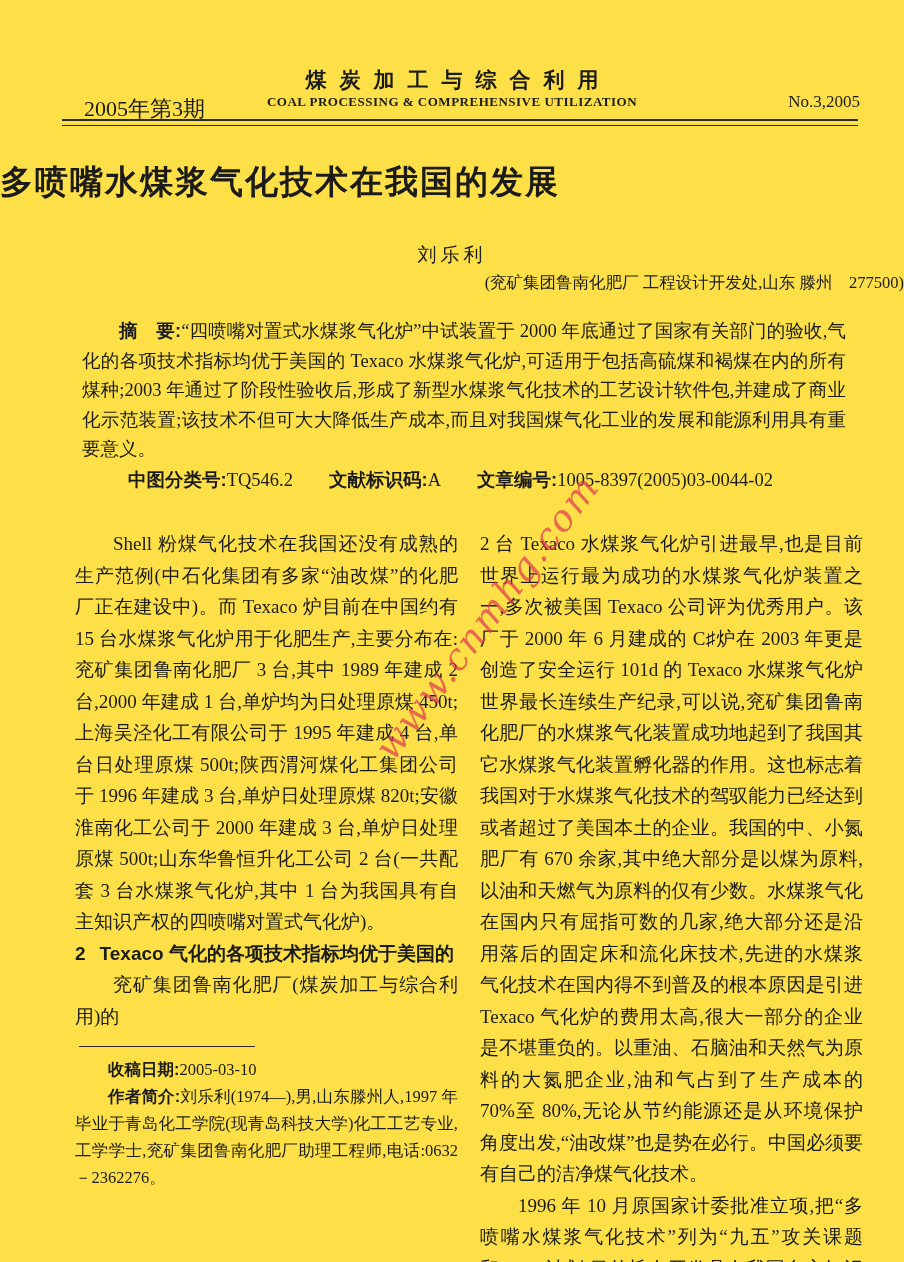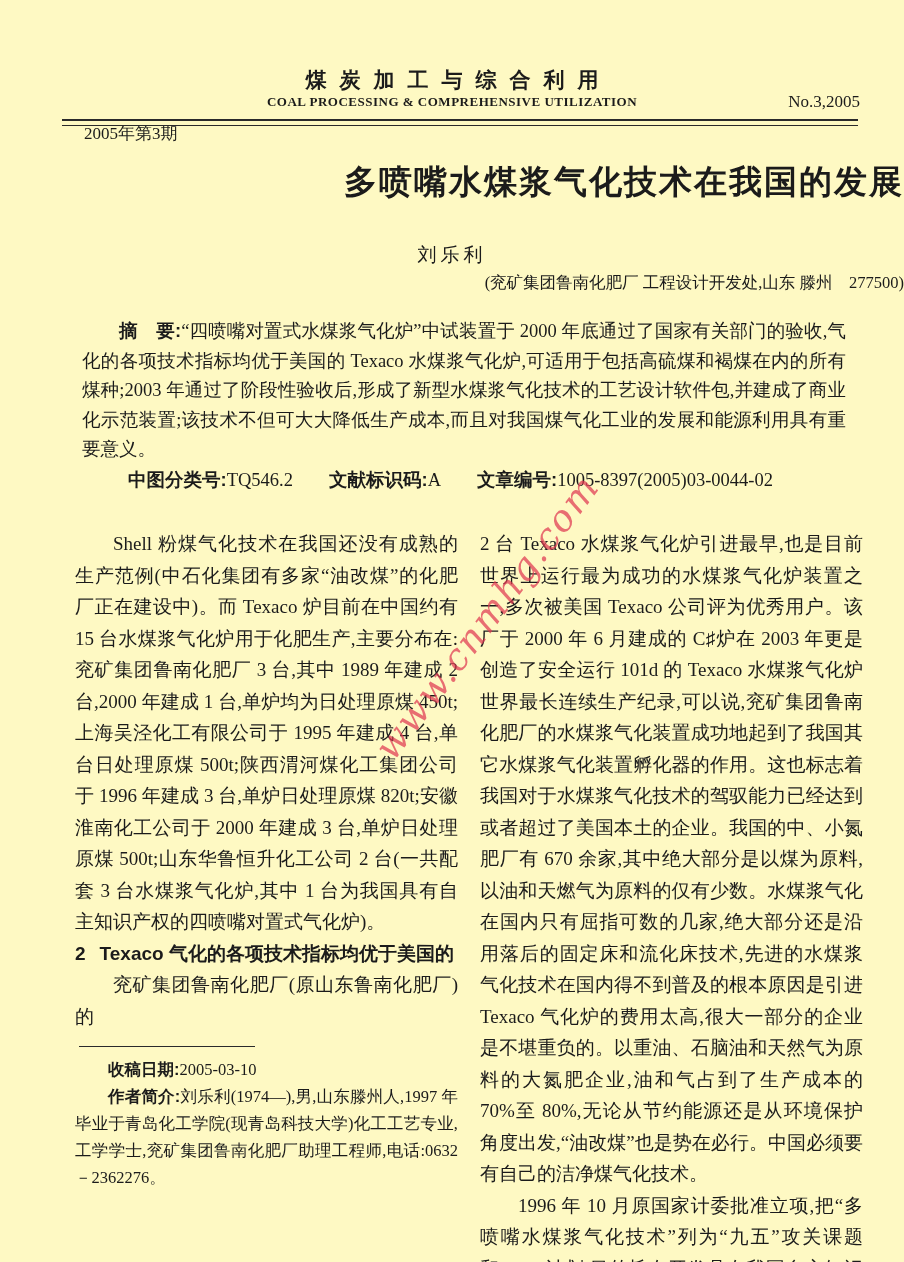--- a/index.html
+++ b/index.html
@@ -1,31 +1,31 @@
 <!DOCTYPE html>
 <html><head>
 <meta charset="utf-8">
 <style>
   html,body{margin:0;padding:0;background:#ffffff;}
   .page{
-    position:relative;width:904px;height:1262px;background:#fef9c3;
+    position:relative;width:904px;height:1262px;background:#fde047;
     font-family:"Liberation Serif","DejaVu Serif",serif;color:#1b1b1b;overflow:hidden;
   }
   
   .hdr-journal-cn{position:absolute;top:66px;left:0;width:100%;text-align:center;
     font-size:21px;font-weight:bold;letter-spacing:13px;text-indent:13px;
     font-family:"Liberation Sans","DejaVu Sans",sans-serif;}
   .hdr-journal-en{position:absolute;top:94px;left:0;width:100%;text-align:center;
     font-size:13px;letter-spacing:0.5px;font-weight:bold;}
-  .hdr-issue-left{position:absolute;top:94px;left:84px;font-size:17px;margin-top:28px;}
+  .hdr-issue-left{position:absolute;top:94px;left:84px;font-size:22px;}
   .hdr-issue-right{position:absolute;top:92px;right:44px;font-size:17px;}
   .hdr-rule{position:absolute;top:119px;left:62px;width:796px;height:4px;
     border-top:2.5px solid #2a2a2a;border-bottom:1.5px solid #2a2a2a;}
   
-  .art-title{position:absolute;top:160px;left:0;width:100%;text-align:right;
+  .art-title{position:absolute;top:160px;left:0;width:100%;text-align:left;
     font-size:33px;font-weight:bold;letter-spacing:2px;
     font-family:"Liberation Sans","DejaVu Sans",sans-serif;}
   .art-author{position:absolute;top:242px;left:0;width:100%;text-align:center;font-size:19px;letter-spacing:4px;}
   .art-affil{position:absolute;top:272px;left:0;width:100%;text-align:right;font-size:16.5px;}
   
   .abs-block{position:absolute;top:316px;left:82px;width:764px;}
   .abs-block p{margin:0;font-size:18.5px;line-height:29.5px;text-align:justify;}
   .abs-main{text-indent:2em;}
   b.heiti{font-family:"Liberation Sans","DejaVu Sans",sans-serif;font-weight:bold;}
   .abs-kw{margin-top:5px !important;margin-left:46px !important;text-indent:0 !important;}
@@ -69,21 +69,21 @@
 
   <div class="abs-block">
     <p class="abs-main"><b class="heiti">摘　要:</b><span>“四喷嘴对置式水煤浆气化炉”中试装置于 2000 年底通过了国家有关部门的验收,气化的各项技术指标均优于美国的 Texaco 水煤浆气化炉,可适用于包括高硫煤和褐煤在内的所有煤种;2003 年通过了阶段性验收后,形成了新型水煤浆气化技术的工艺设计软件包,并建成了商业化示范装置;该技术不但可大大降低生产成本,而且对我国煤气化工业的发展和能源利用具有重要意义。</span></p>
     <p class="abs-clc"><span class="clc-pair"><b class="heiti">中图分类号:</b><span>TQ546.2</span></span><span class="clc-pair"><b class="heiti">文献标识码:</b><span>A</span></span><span class="clc-pair"><b class="heiti">文章编号:</b><span>1005-8397(2005)03-0044-02</span></span></p>
   </div>
 
   <div class="cols">
     <div class="col">
       <p class="ind">Shell 粉煤气化技术在我国还没有成熟的生产范例(中石化集团有多家“油改煤”的化肥厂正在建设中)。而 Texaco 炉目前在中国约有 15 台水煤浆气化炉用于化肥生产,主要分布在:兖矿集团鲁南化肥厂 3 台,其中 1989 年建成 2 台,2000 年建成 1 台,单炉均为日处理原煤 450t;上海吴泾化工有限公司于 1995 年建成 4 台,单台日处理原煤 500t;陕西渭河煤化工集团公司于 1996 年建成 3 台,单炉日处理原煤 820t;安徽淮南化工公司于 2000 年建成 3 台,单炉日处理原煤 500t;山东华鲁恒升化工公司 2 台(一共配套 3 台水煤浆气化炉,其中 1 台为我国具有自主知识产权的四喷嘴对置式气化炉)。</p>
       <p class="sec-head"><span class="sec-no">2</span><span>Texaco 气化的各项技术指标均优于美国的</span></p>
-      <p class="ind">兖矿集团鲁南化肥厂(原山东鲁南化肥厂)的</p>
+      <p class="ind">兖矿集团鲁南化肥厂(煤炭加工与综合利用)的</p>
       <div class="footnote">
         <p class="fn-received"><b class="heiti">收稿日期:</b><span>2005-03-10</span></p>
         <p class="fn-bio"><b class="heiti">作者简介:</b><span>刘乐利(1974—),男,山东滕州人,1997 年毕业于青岛化工学院(现青岛科技大学)化工工艺专业,工学学士,兖矿集团鲁南化肥厂助理工程师,电话:0632－2362276。</span></p>
       </div>
     </div>
     <div class="col">
       <p>2 台 Texaco 水煤浆气化炉引进最早,也是目前世界上运行最为成功的水煤浆气化炉装置之一,多次被美国 Texaco 公司评为优秀用户。该厂于 2000 年 6 月建成的 C♯炉在 2003 年更是创造了安全运行 101d 的 Texaco 水煤浆气化炉世界最长连续生产纪录,可以说,兖矿集团鲁南化肥厂的水煤浆气化装置成功地起到了我国其它水煤浆气化装置孵化器的作用。这也标志着我国对于水煤浆气化技术的驾驭能力已经达到或者超过了美国本土的企业。我国的中、小氮肥厂有 670 余家,其中绝大部分是以煤为原料,以油和天燃气为原料的仅有少数。水煤浆气化在国内只有屈指可数的几家,绝大部分还是沿用落后的固定床和流化床技术,先进的水煤浆气化技术在国内得不到普及的根本原因是引进 Texaco 气化炉的费用太高,很大一部分的企业是不堪重负的。以重油、石脑油和天然气为原料的大氮肥企业,油和气占到了生产成本的 70%至 80%,无论从节约能源还是从环境保护角度出发,“油改煤”也是势在必行。中国必须要有自己的洁净煤气化技术。</p>
       <p class="ind">1996 年 10 月原国家计委批准立项,把“多喷嘴水煤浆气化技术”列为“九五”攻关课题和“863”计划,目的旨在开发具有我国自主知识产权的水煤浆气化装置和技术。兖矿集团鲁南化肥厂、华东理工大学和天辰设计院等部门经过 4a 的刻苦攻关,在 2000 年 12 月,建于兖矿集团鲁南化肥厂的日处理原煤 22t 的“四喷嘴对置式水煤浆</p>
     </div>
   </div>

